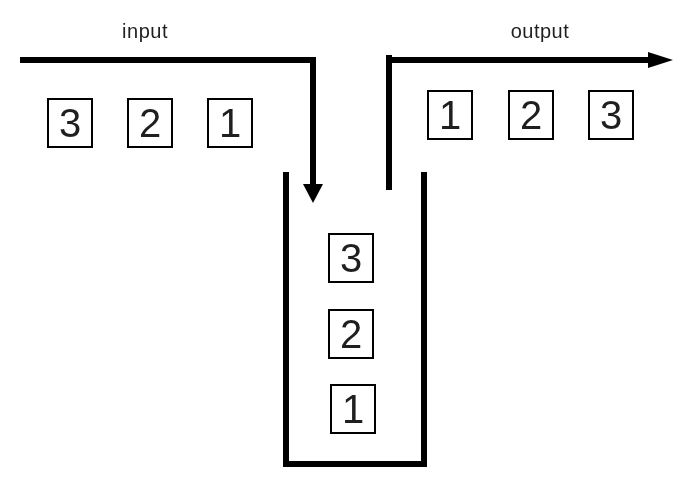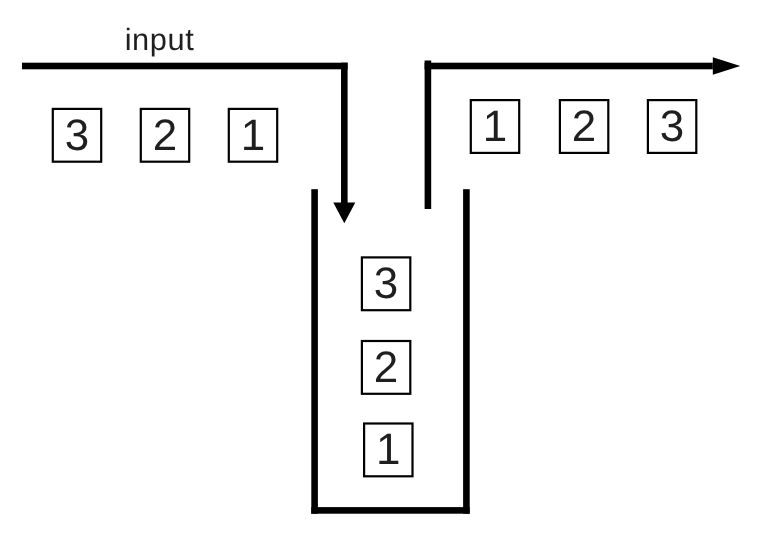--- a/index.html
+++ b/index.html
@@ -12,21 +12,21 @@
     width: 693px;
     height: 490px;
     background: #ffffff;
     overflow: hidden;
     font-family: "Liberation Sans", "DejaVu Sans", sans-serif;
   }
   .flow-label {
     position: absolute;
     width: 140px;
     text-align: center;
-    font-size: 28px;
+    font-size: 20px;
     color: #1f1f1f;
     letter-spacing: 0.5px;
   }
   .line {
     position: absolute;
     background: #000000;
   }
   .arrowhead-down {
     position: absolute;
     width: 0;
@@ -77,20 +77,21 @@
 
   <div class="flow-label" style="left: 75px; top: 20px;">input</div>
   <div class="line" style="left: 20px; top: 57px; width: 296px; height: 6px;"></div>
   <div class="line" style="left: 310px; top: 57px; width: 6px; height: 128px;"></div>
   <div class="arrowhead-down" style="left: 303px; top: 184px;"></div>
 
   <div class="item-box" id="in-box-0">3</div>
   <div class="item-box" id="in-box-1">2</div>
   <div class="item-box" id="in-box-2">1</div>
 
+  <div class="flow-label" style="left: 470px; top: 20px;">output</div>
   <div class="line" style="left: 386px; top: 55px; width: 6px; height: 135px;"></div>
   <div class="line" style="left: 386px; top: 57px; width: 262px; height: 6px;"></div>
   <div class="arrowhead-right" style="left: 648px; top: 52px;"></div>
 
   <div class="item-box" id="out-box-0">1</div>
   <div class="item-box" id="out-box-1">2</div>
   <div class="item-box" id="out-box-2">3</div>
 
   <div class="line" style="left: 283px; top: 172px; width: 6px; height: 295px;"></div>
   <div class="line" style="left: 421px; top: 172px; width: 6px; height: 295px;"></div>

